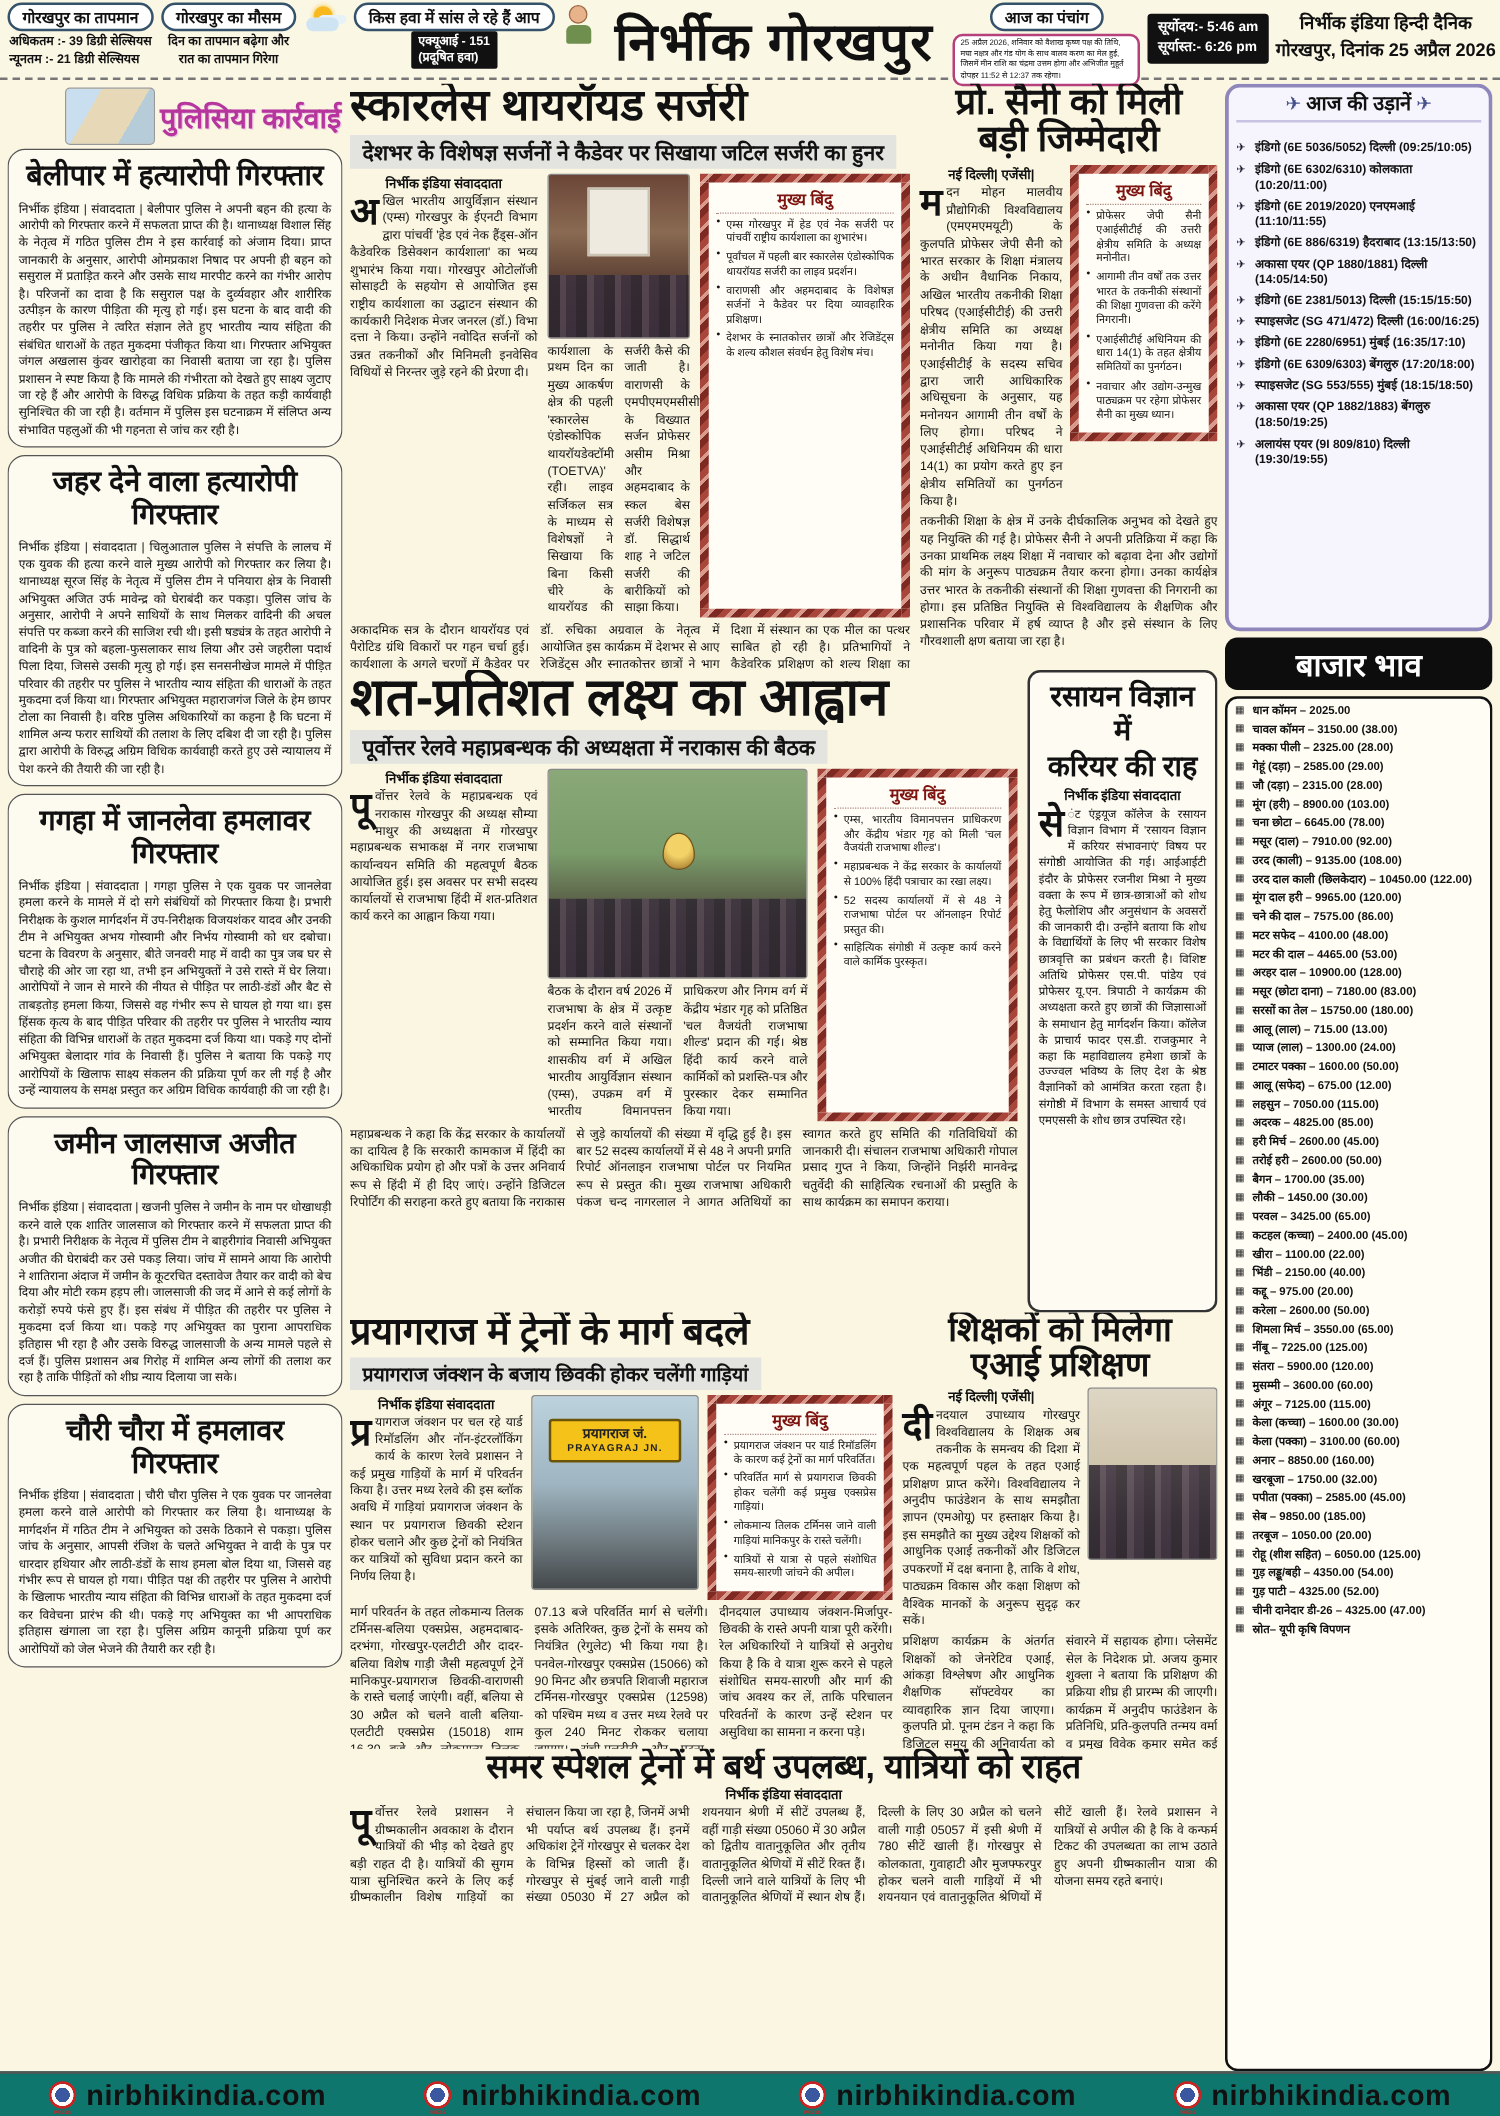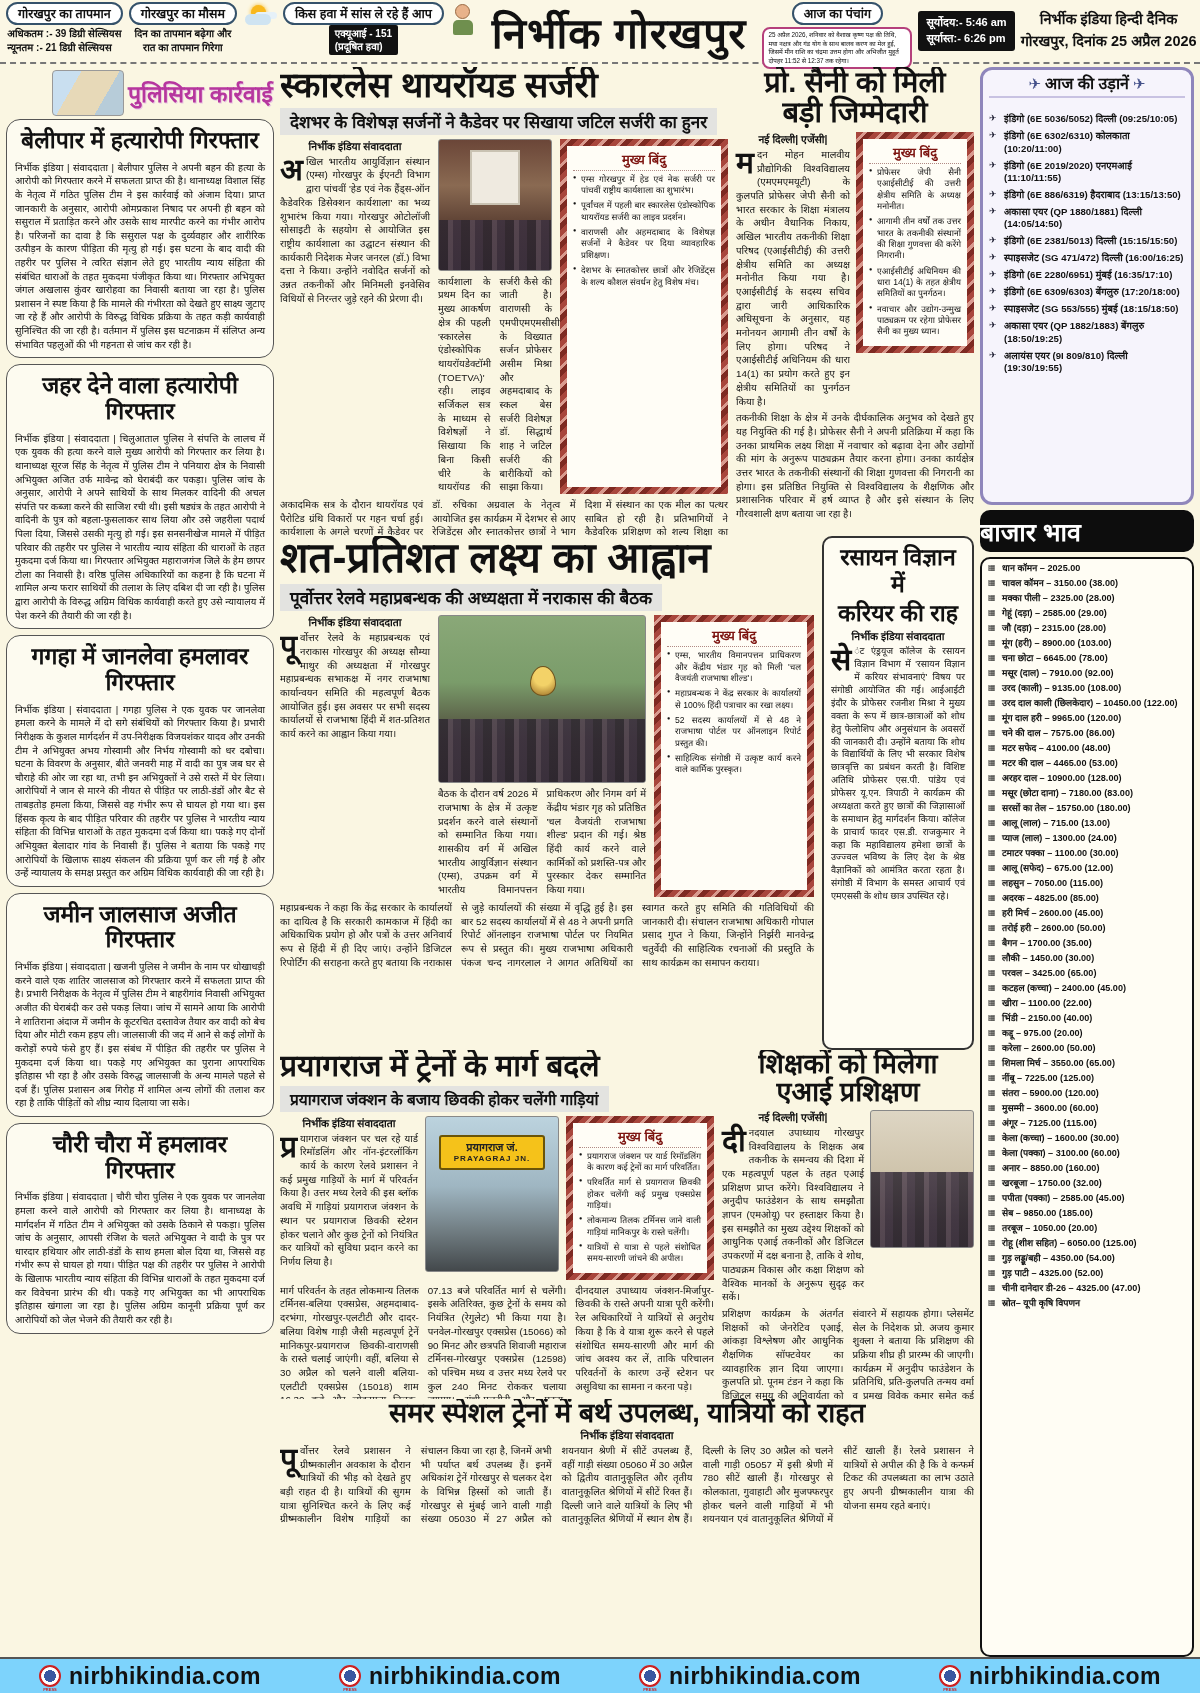--- a/index.html
+++ b/index.html
@@ -98,27 +98,27 @@
 
   
   .rightcol { flex:1 1 auto; display:flex; flex-direction:column; overflow:hidden; }
   .flights { border:3px solid #8f86bb; border-radius:12px; background:#f6f4fc; padding:4px 6px; height:438px; overflow:hidden; }
   .fl-title { text-align:center; font-size:16px; font-weight:900; line-height:1.2; border-bottom:2px solid #c8c2e2; padding-bottom:3px; margin-bottom:15px; }
   .fl-title .plane { color:#44518a; font-size:15px; padding:0 4px; }
   .flights ul, .market ul { list-style:none; }
   .flights li { display:flex; gap:5px; font-size:9.6px; font-weight:600; line-height:1.3; margin-bottom:4.5px; }
   .fl-ic { flex:0 0 10px; font-size:9px; color:#1a1a2e; }
   .market { flex:1; display:flex; flex-direction:column; margin-top:5px; min-height:0; }
-  .mkt-header { background:#0d0d0d; color:#fff; text-align:left; font-size:25px; font-weight:900; border-radius:10px; padding:4px 0; }
+  .mkt-header { background:#0d0d0d; color:#fff; text-align:center; font-size:25px; font-weight:900; border-radius:10px; padding:4px 0; }
   .mkt-list { border:2.5px solid #111; border-radius:10px; background:#fffdf4; margin-top:5px; padding:4px 6px; flex:1; overflow:hidden; }
   .market li { display:flex; gap:5px; font-size:9.1px; font-weight:600; line-height:1.3; margin-bottom:3.2px; }
   .mk-ic { flex:0 0 9px; font-size:8px; color:#222; }
 
   
-  .footer { height:36px; border-top:2px solid #555; display:flex; align-items:center; justify-content:space-around; background:#7dd3fc; }
+  .footer { height:36px; border-top:2px solid #555; display:flex; align-items:center; justify-content:space-around; background:#0f766e; }
   .foot-item { display:flex; align-items:center; gap:8px; }
   .foot-logo { width:22px; height:22px; border-radius:50%; border:2px solid #c22; background:radial-gradient(circle,#3a57a0 0 45%,#fff 46% 70%,#c22 71%); position:relative; }
   .foot-logo span { position:absolute; bottom:-7px; left:0; right:0; text-align:center; font-size:4px; color:#c22; font-weight:700; }
   .foot-url { font-size:23px; font-weight:900; letter-spacing:.5px; }
 </style>
 </head>
 <body>
 
 <div class="page">
 
@@ -482,21 +482,21 @@
               <li>
                 <span class="mk-ic">▦</span>
                 <span>आलू (लाल) – 715.00 (13.00)</span>
               </li>
               <li>
                 <span class="mk-ic">▦</span>
                 <span>प्याज (लाल) – 1300.00 (24.00)</span>
               </li>
               <li>
                 <span class="mk-ic">▦</span>
-                <span>टमाटर पक्का – 1100.00 (30.00)</span>
+                <span>टमाटर पक्का – 1600.00 (50.00)</span>
               </li>
               <li>
                 <span class="mk-ic">▦</span>
                 <span>आलू (सफेद) – 675.00 (12.00)</span>
               </li>
               <li>
                 <span class="mk-ic">▦</span>
                 <span>लहसुन – 7050.00 (115.00)</span>
               </li>
               <li>

